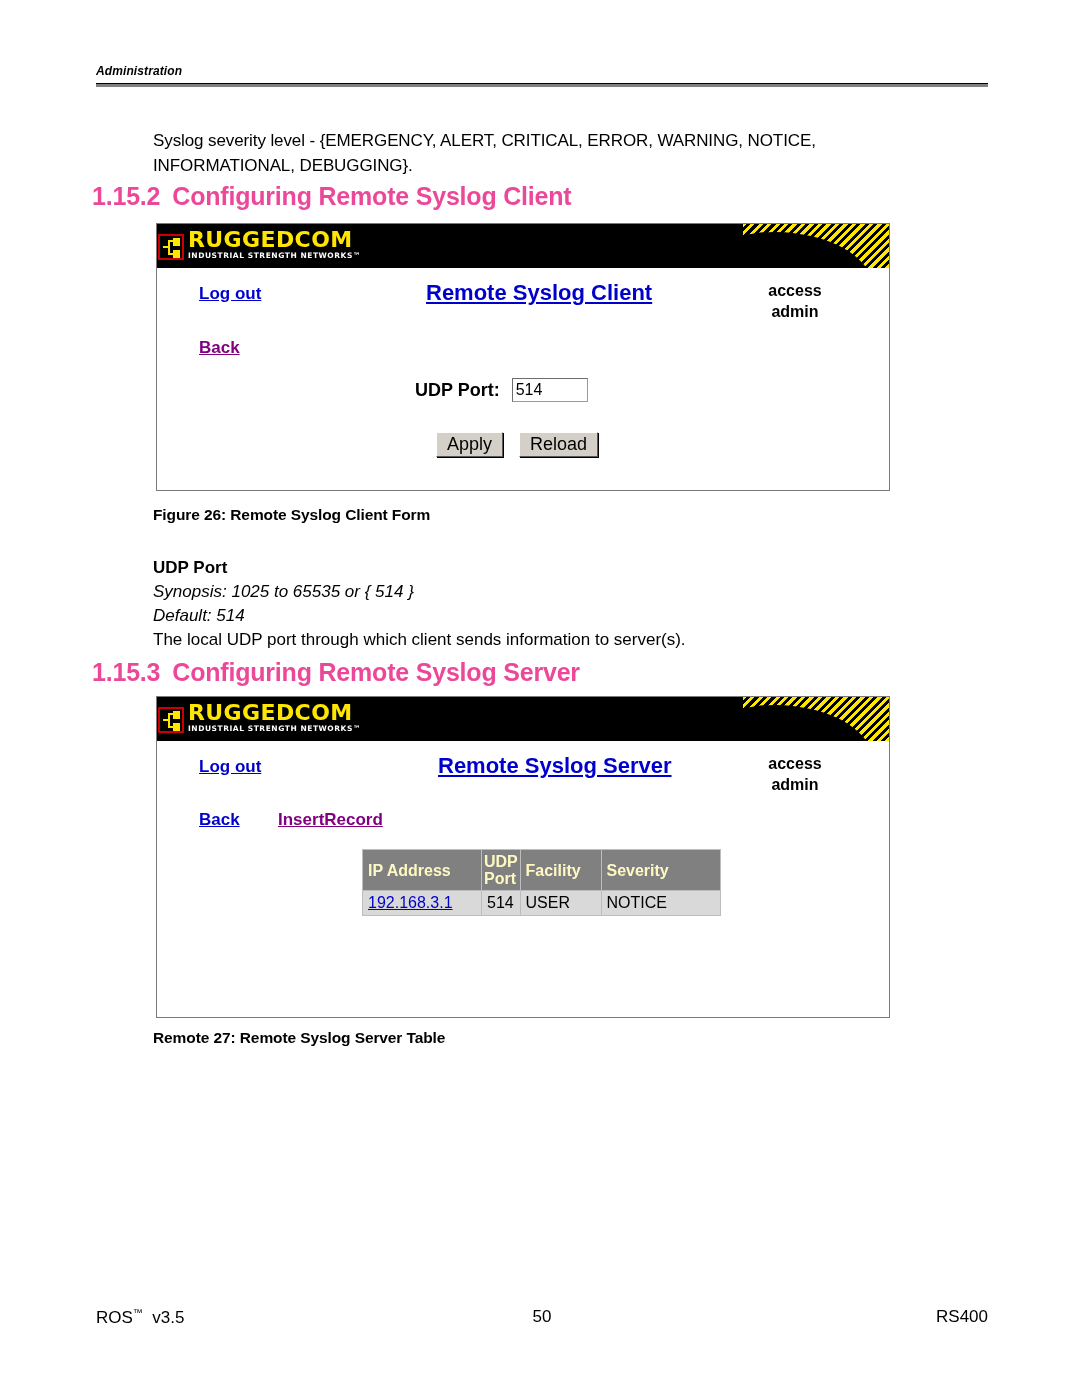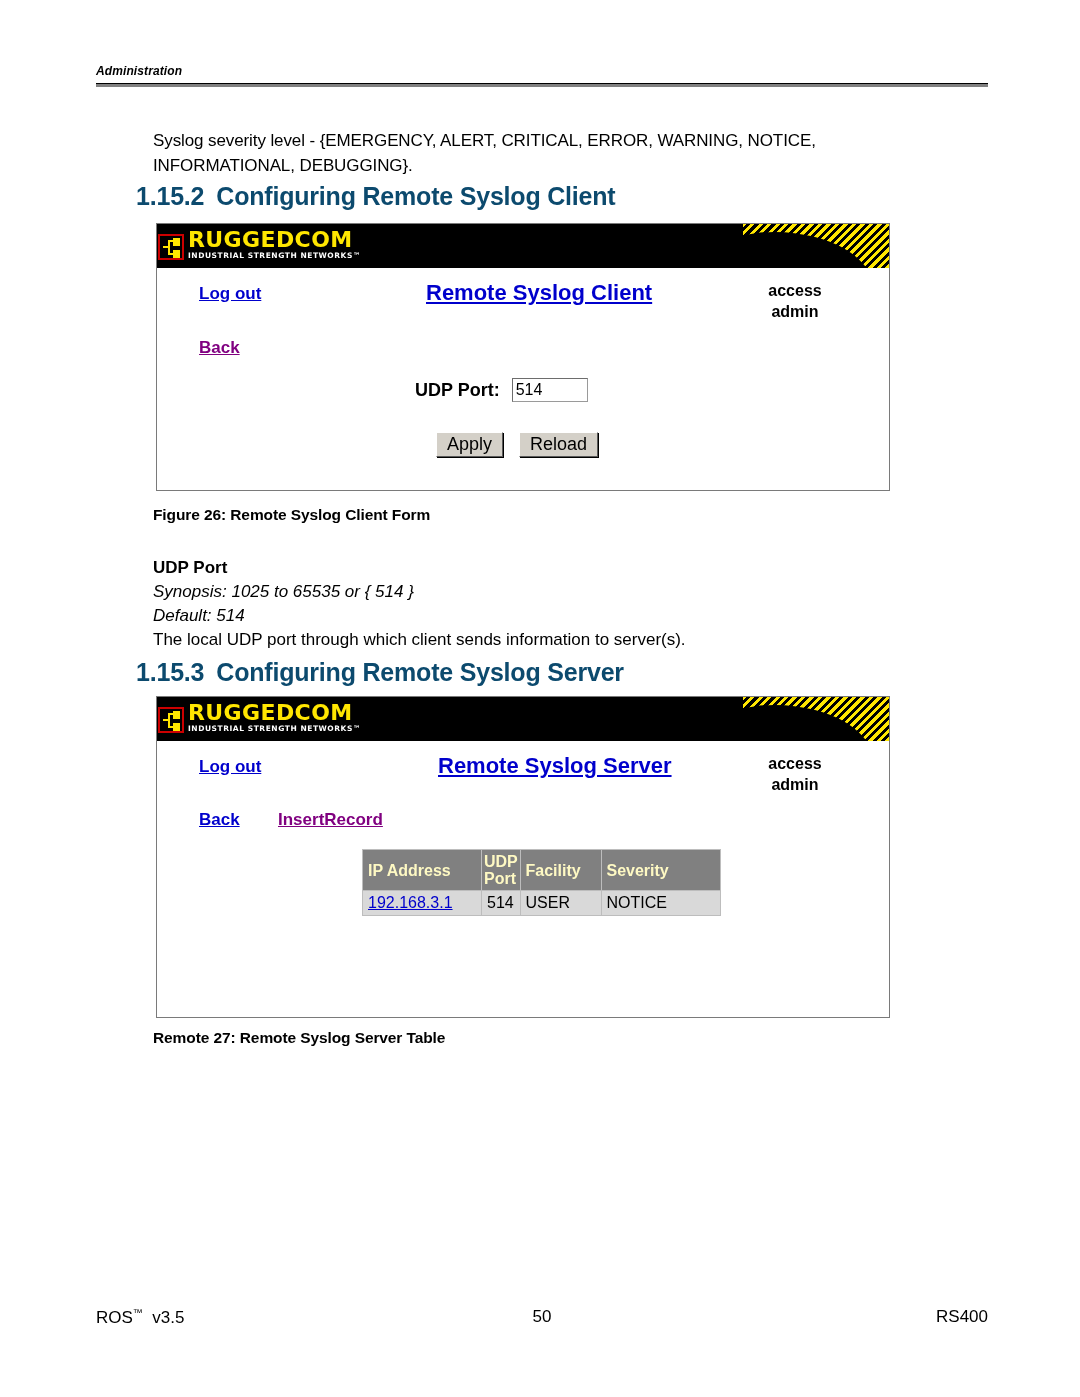--- a/index.html
+++ b/index.html
@@ -40,26 +40,25 @@
   
   .body-para {
     position: absolute;
     font-size: 17px;
     line-height: 25px;
     letter-spacing: -0.1px;
   }
 
   .sec-heading {
     position: absolute;
-    color: #0c4a6e;
+    color: #ec4899;
     font-weight: bold;
     font-size: 25px;
     letter-spacing: -0.2px;
     white-space: nowrap;
-    margin-left: 44px;
   }
   .sec-heading .num { margin-right: 12px; }
 
   .fig-caption {
     position: absolute;
     font-size: 15.5px;
     font-weight: bold;
     letter-spacing: -0.1px;
     white-space: nowrap;
   }

